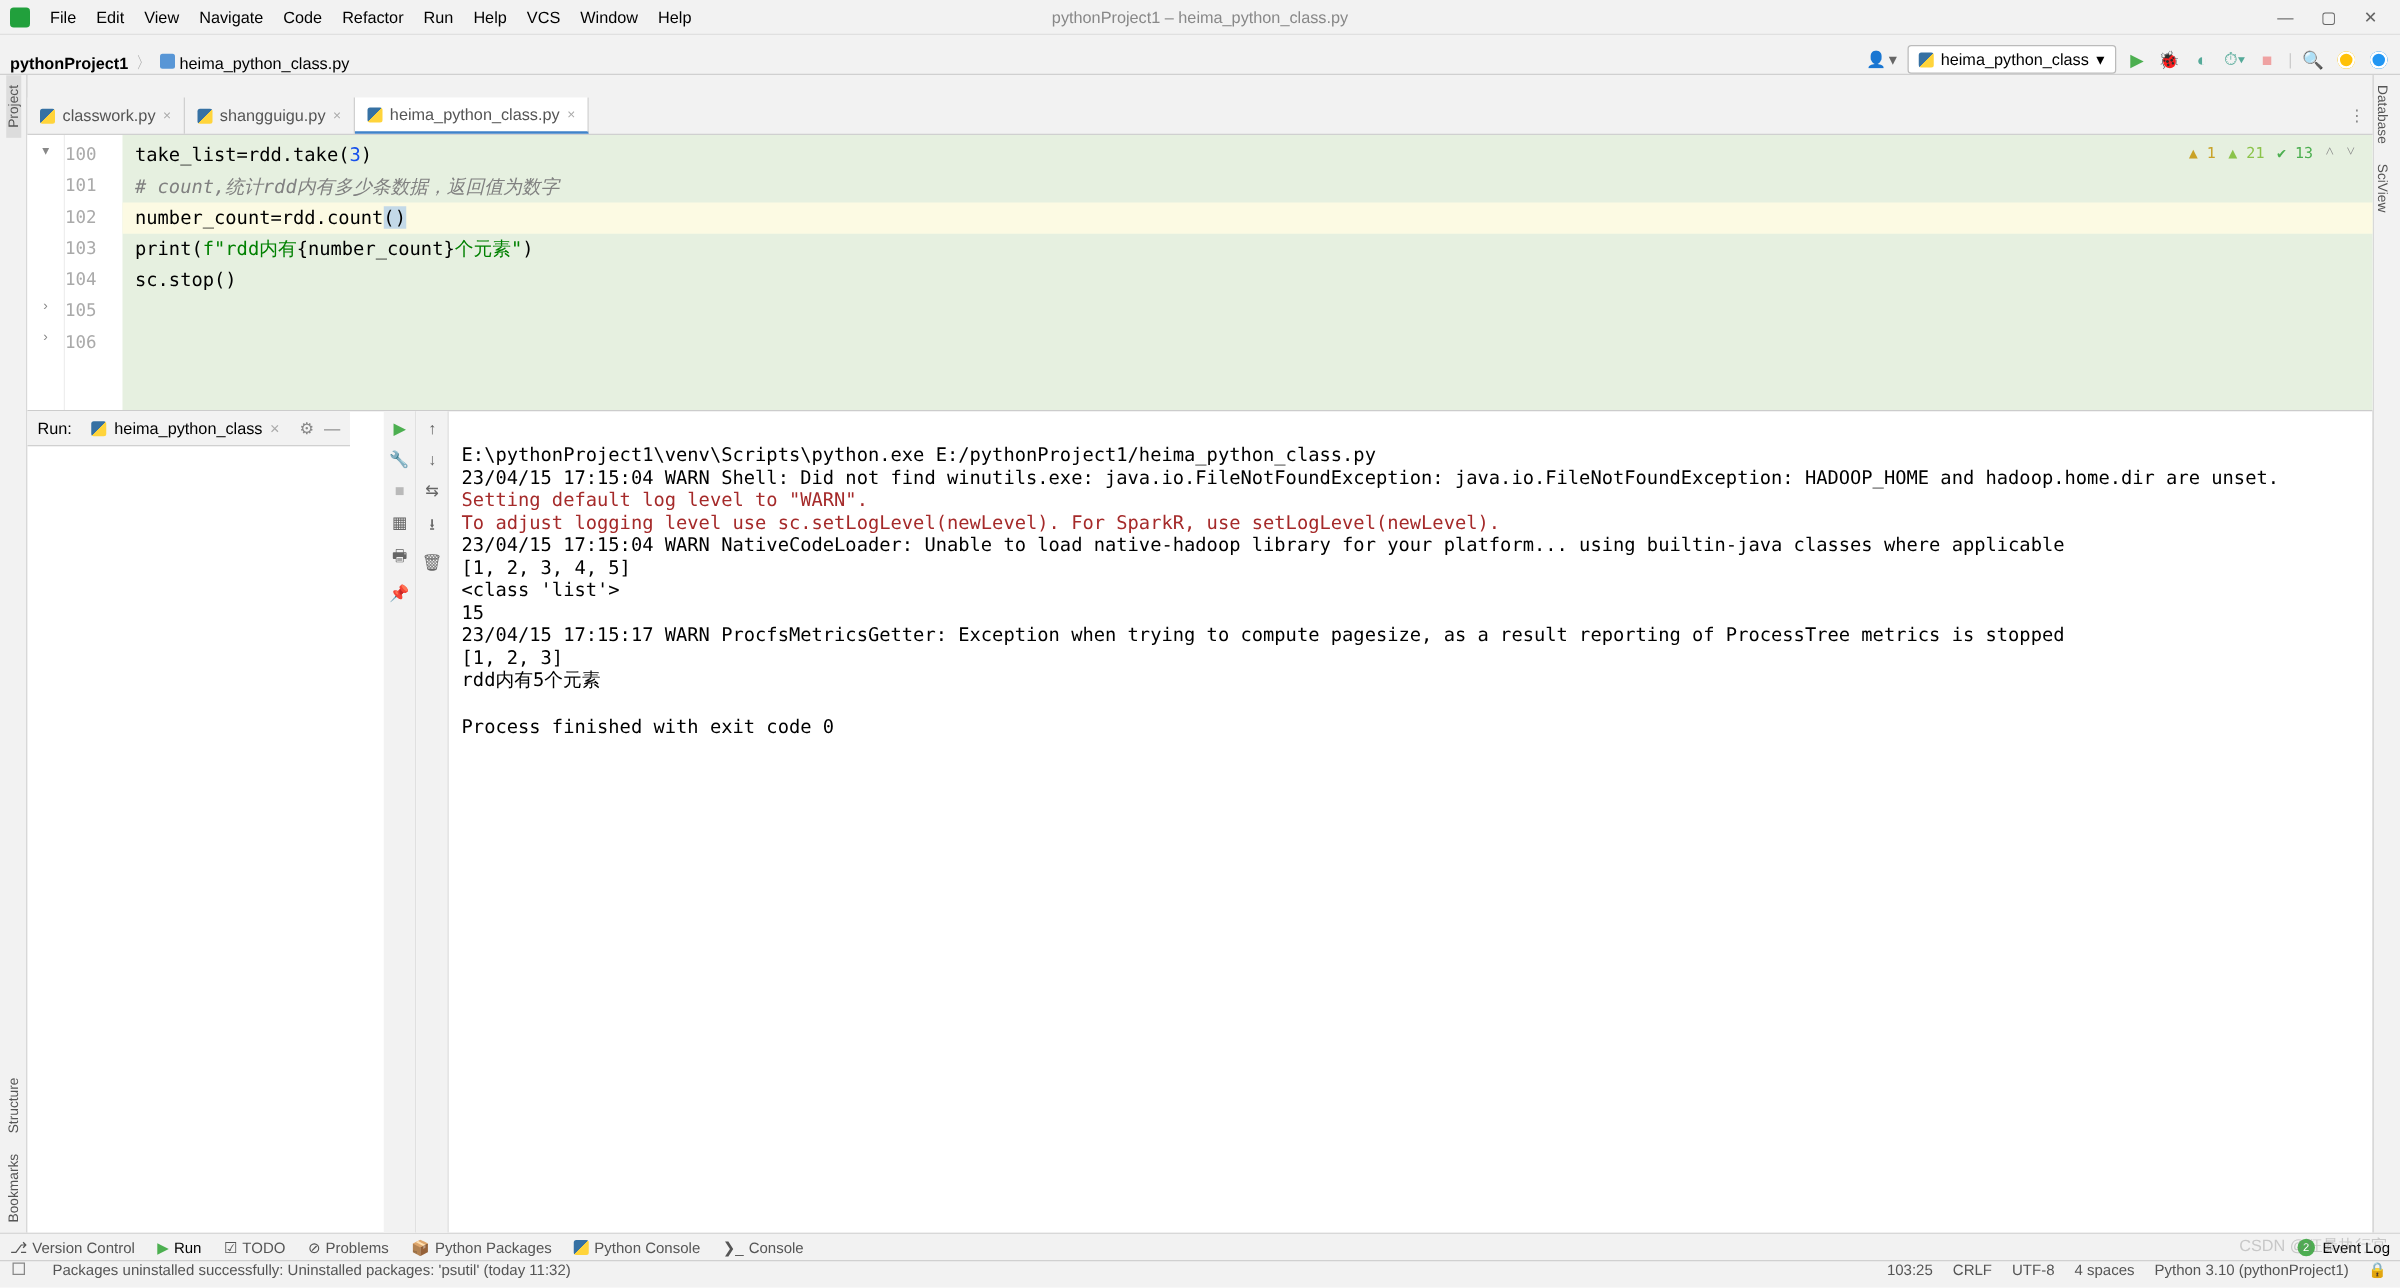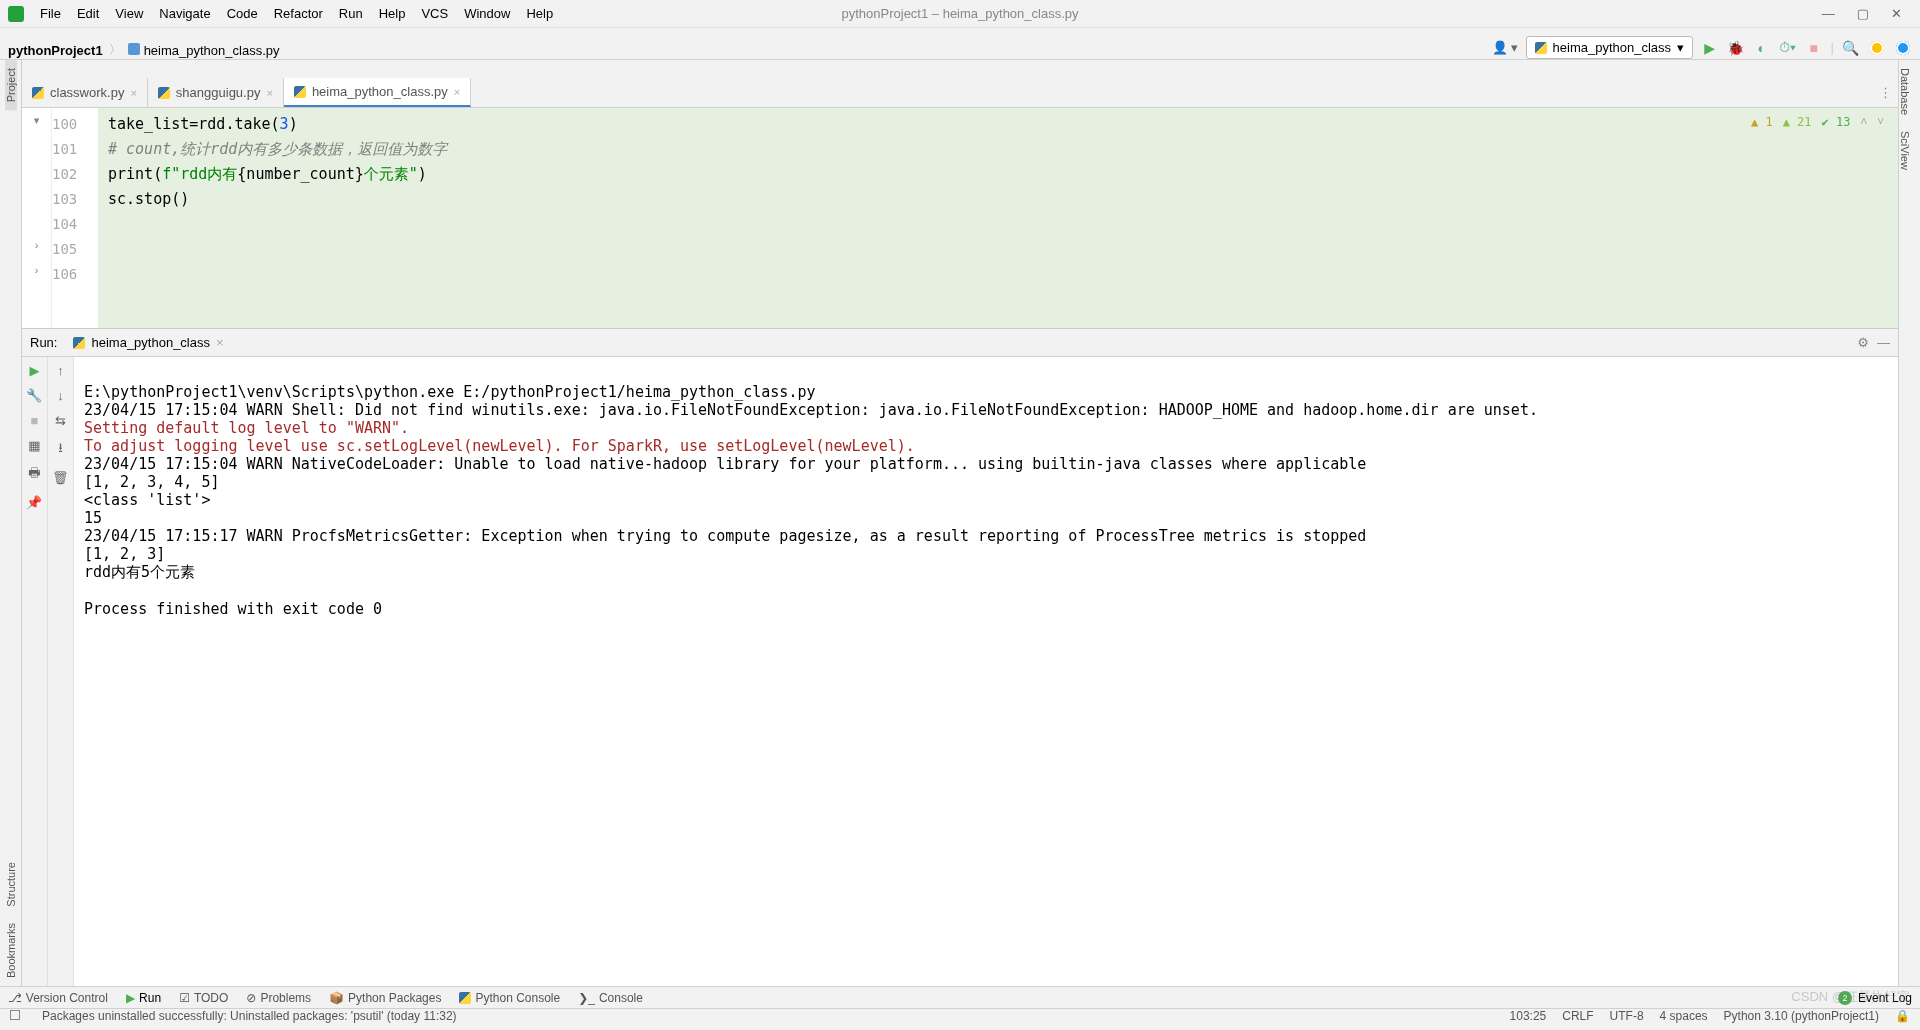--- a/index.html
+++ b/index.html
@@ -218,23 +218,24 @@
     }
     .insp-warn { color: #c9a227; }
     .insp-typo { color: #8bc34a; }
     .insp-check { color: #4caf50; }
     .insp-up,.insp-down { color: #888; }
     .caret-mark { background: #c3d9e8; }
     
     .run-panel {
       flex: 1;
       display: flex;
-      flex-direction: column;
+      flex-direction: row;
       border-top: 1px solid #ccc;
       background: #fff;
+      gap: 27px;
     }
     .run-header {
       height: 28px;
       display: flex;
       align-items: center;
       background: #f2f2f2;
       border-bottom: 1px solid #d0d0d0;
       padding: 0 8px;
       gap: 8px;
     }
@@ -419,20 +420,21 @@
         <div>101</div>
         <div>102</div>
         <div>103</div>
         <div>104</div>
         <div>105</div>
         <div>106</div>
       </div>
       <div class="code-area">
         <div class="code-line">take_list=rdd.take(<span class="num">3</span>)</div>
         <div class="code-line"><span class="cmt"># count,统计rdd内有多少条数据，返回值为数字</span></div>
+        <div class="code-line cursor-line">number_count=rdd.count<span class="caret-mark">()</span></div>
         <div class="code-line"><span class="fn">print</span>(<span class="str">f"rdd内有</span>{number_count}<span class="str">个元素"</span>)</div>
         <div class="code-line">sc.stop()</div>
         <div class="code-line"></div>
         <div class="inspections">
           <span class="insp-warn">▲ <span>1</span></span>
           <span class="insp-typo">▲ <span>21</span></span>
           <span class="insp-check">✔ <span>13</span></span>
           <span class="insp-up">˄</span>
           <span class="insp-down">˅</span>
         </div>

